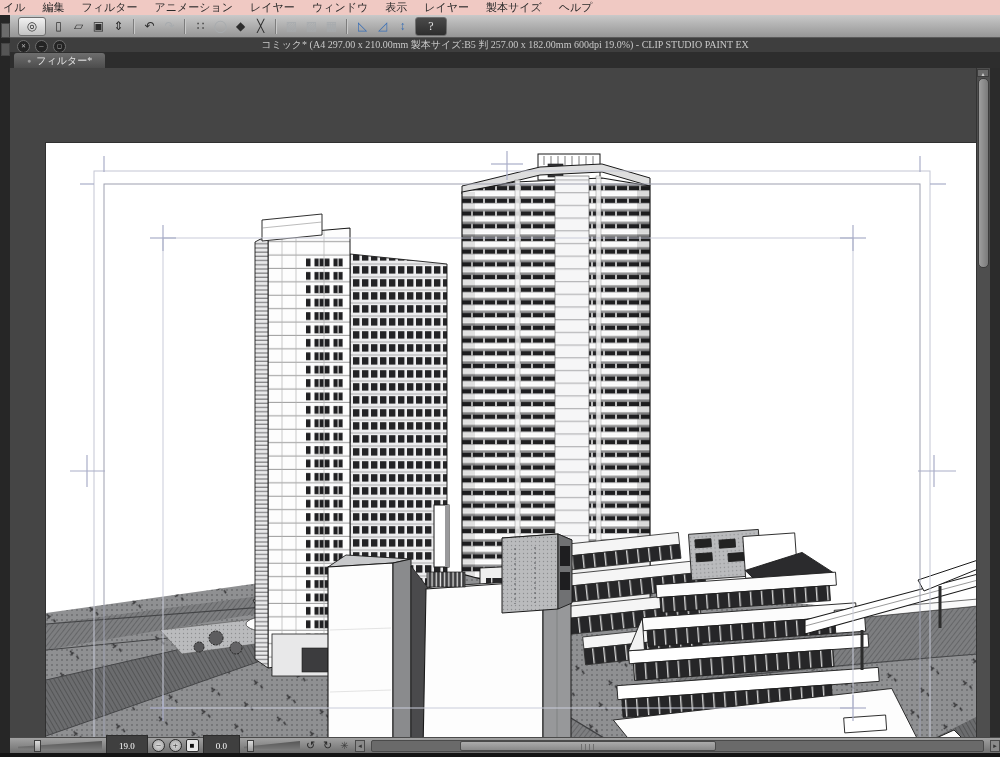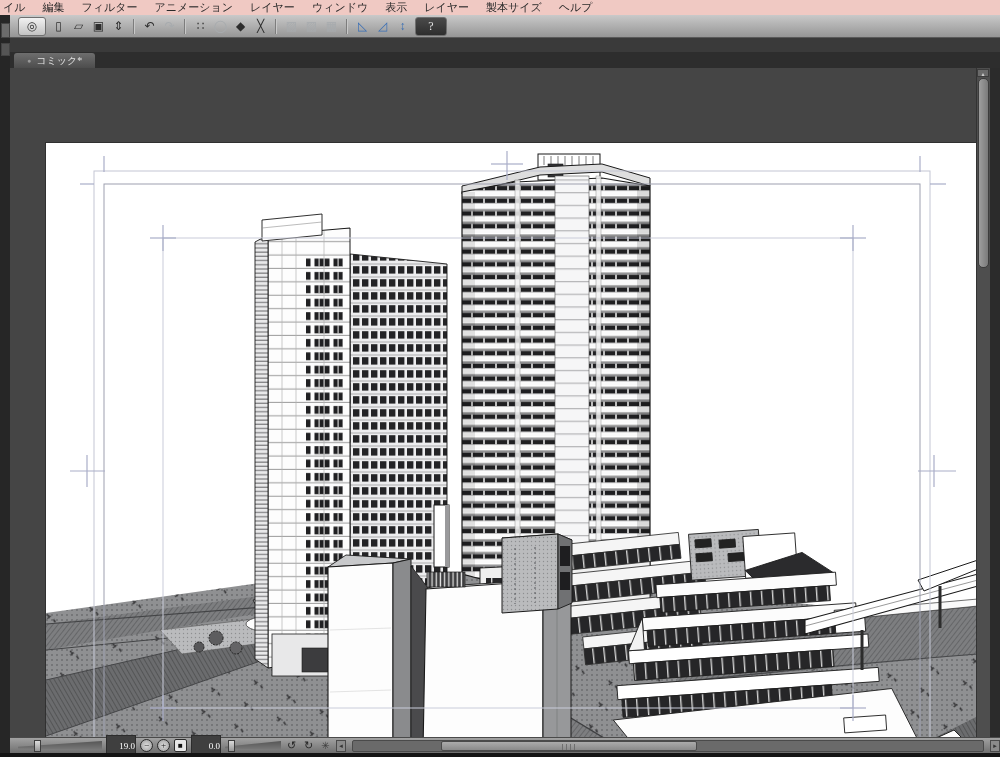--- a/index.html
+++ b/index.html
@@ -55,21 +55,21 @@
              display:flex;align-items:center;gap:4px;padding-left:8px;box-sizing:border-box;
              font-size:9px;color:#f0f0f0;}
   .wedge{position:relative;width:84px;height:10px;}
   .wedge .tri{position:absolute;inset:0;background:linear-gradient(#565656,#7e7e7e);
               clip-path:polygon(0 62%,100% 6%,100% 94%,0 80%);}
   .wedge .handle{position:absolute;left:16px;top:-1px;width:7px;height:12px;
                  background:linear-gradient(#dcdcdc,#969696);border:1px solid #3e3e3e;box-sizing:border-box;}
   .wedge.small{width:56px;}
   .wedge.small .handle{left:3px;}
   .well{height:21px;min-width:30px;background:#3f3f3f;border-radius:0;border:1px solid #2c2c2c;
-        color:#fff;display:flex;align-items:center;justify-content:flex-end;padding:0 0;box-sizing:border-box;}
+        color:#fff;display:flex;align-items:center;justify-content:flex-end;padding:0 12px;box-sizing:border-box;}
   .sbtn{width:13px;height:13px;border-radius:50%;background:radial-gradient(#ddd,#999);
         border:1.5px solid #2b2b2b;color:#111;font-size:9px;line-height:10px;text-align:center;box-sizing:border-box;}
   .sbtn.square{border-radius:2px;background:#e8e8e8;font-size:8px;line-height:11px;}
   .rot{font-size:11px;color:#242424;width:13px;text-align:center;}
   .reset{font-size:10px;color:#3c3c3c;width:13px;text-align:center;}
   .hscroll{position:relative;flex:1;height:12px;margin:0 2px;background:#6a6a6a;
            border:1px solid #4a4a4a;border-radius:2px;box-sizing:border-box;}
   .hthumb{position:absolute;left:88px;top:0;width:256px;height:10px;border-radius:2px;
           background:linear-gradient(#ababab,#8a8a8a);border:1px solid #4a4a4a;box-sizing:border-box;}
   .grip{position:absolute;left:50%;top:2px;width:14px;height:6px;transform:translateX(-50%);
@@ -123,25 +123,33 @@
     <span class="tb-ic disabled">▦</span>
     <i class="sep"></i>
     <span class="tb-ic blue">◺</span>
     <span class="tb-ic blue">◿</span>
     <span class="tb-ic blue">↕</span>
     <div class="tb-btn" style="min-width:30px;background:linear-gradient(#4a4a4a,#2e2e2e);">
       <span class="tb-ic" style="color:#e8e8e8;">?</span>
     </div>
   </div>
 
+  <div class="titlebar">
+    <div class="winctl">
+      <div class="wbtn">✕</div>
+      <div class="wbtn">─</div>
+      <div class="wbtn">◻</div>
+    </div>
+    <span>コミック* (A4 297.00 x 210.00mm 製本サイズ:B5 判 257.00 x 182.00mm 600dpi 19.0%)  - CLIP STUDIO PAINT EX</span>
+  </div>
 
   <div class="tabbar">
     <div class="tab">
       <span class="dot">●</span>
-      <span>コミック*</span>
+      <span>フィルター*</span>
     </div>
   </div>
 
   <div class="canvas-area">
     <svg class="page" viewBox="36 75 932 662" width="932" height="662" xmlns="http://www.w3.org/2000/svg">
       <defs>
         <pattern id="pGround" width="5" height="5" patternUnits="userSpaceOnUse">
           <rect width="5" height="5" fill="#8f9092"></rect>
             <circle cx="2" cy="2" r="1.05" fill="#6e6f71"></circle>
         </pattern>

